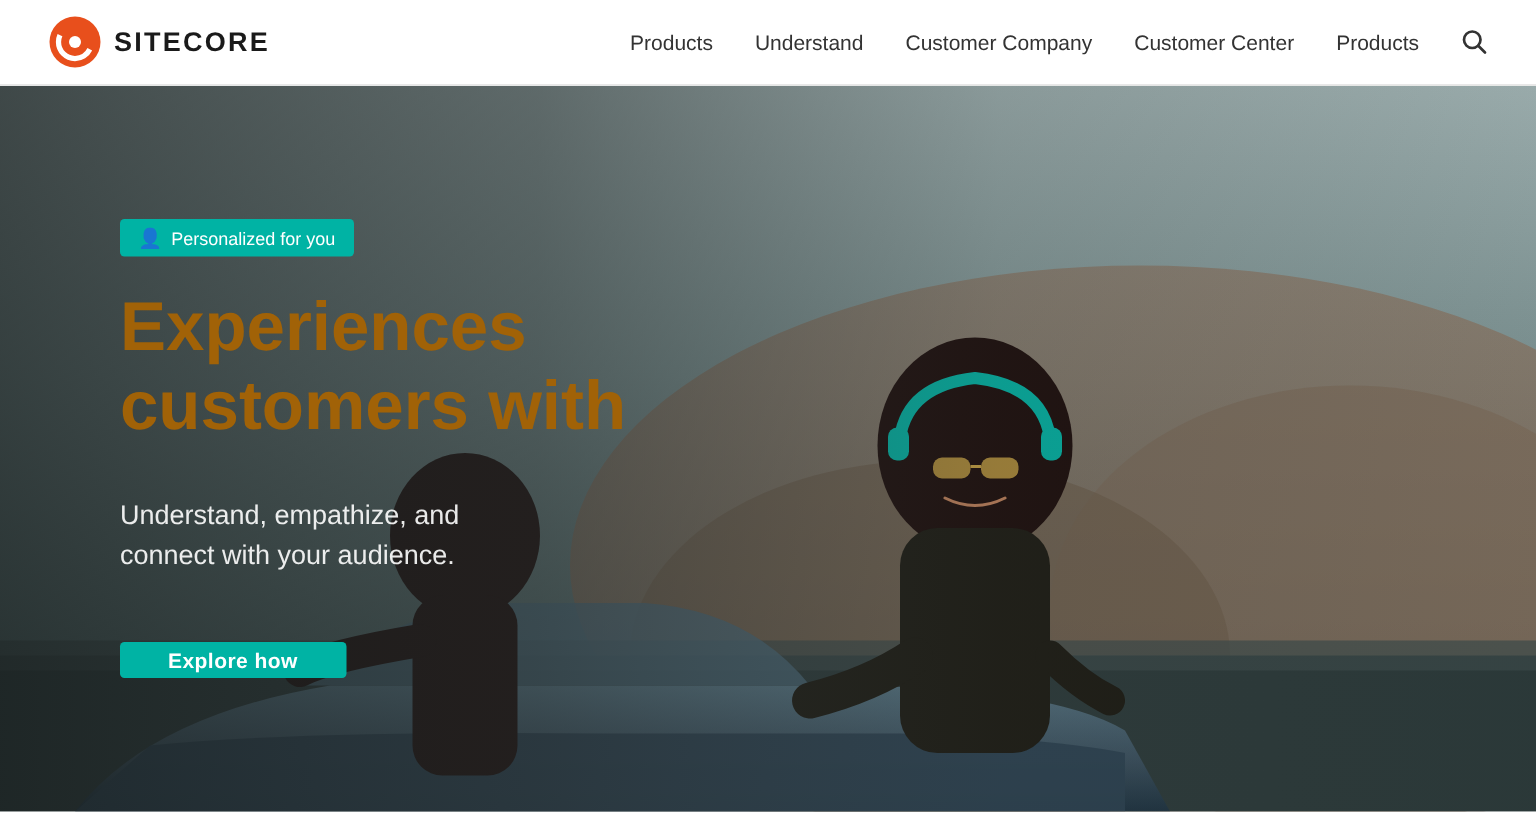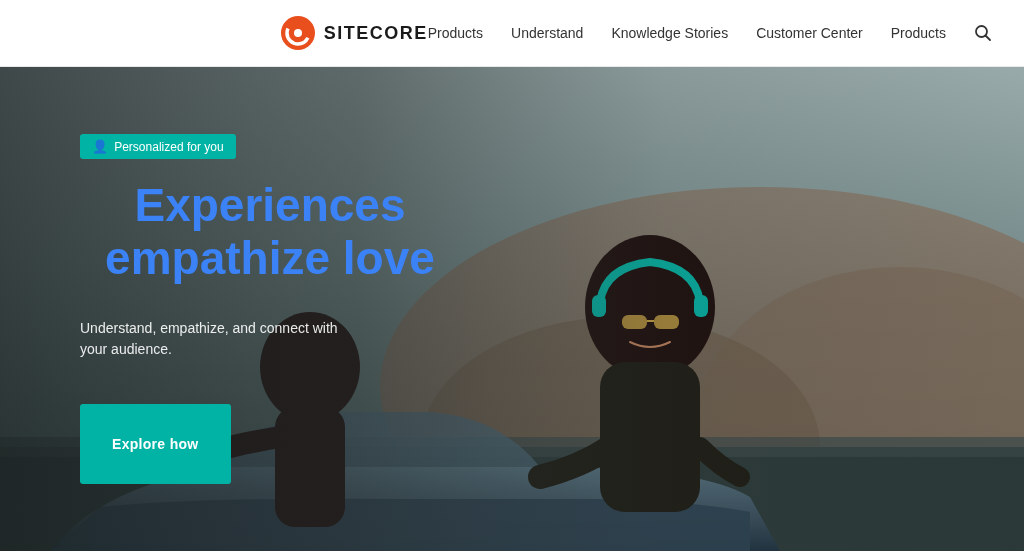--- a/index.html
+++ b/index.html
@@ -12,23 +12,23 @@
       font-family: -apple-system, BlinkMacSystemFont, 'Segoe UI', Arial, sans-serif;
       width: 1024px;
       height: 551px;
       overflow: hidden;
     }
 
     
     .header {
       display: flex;
       align-items: center;
-      justify-content: flex-end;
+      justify-content: space-between;
       padding: 0 32px;
-      height: 67px;
+      height: 57px;
       background: #ffffff;
       border-bottom: 1px solid #e8e8e8;
       position: relative;
       z-index: 10;
     }
 
     .logo-area {
       display: flex;
       align-items: center;
       gap: 8px;
@@ -116,42 +116,41 @@
       width: fit-content;
     }
 
     .personalized-badge-icon {
       font-size: 13px;
     }
 
     .hero-title {
       font-size: 46px;
       font-weight: 700;
-      color: #3b82f6;
+      color: #a16207;
       line-height: 1.15;
       margin-bottom: 33px;
       max-width: 380px;
-      text-align: center;
     }
 
     .hero-subtitle {
-      font-size: 14px;
+      font-size: 18px;
       color: rgba(255,255,255,0.9);
       line-height: 1.5;
       margin-bottom: 44px;
       max-width: 280px;
     }
 
     .explore-btn {
       display: inline-block;
       background: #00b3a4;
       color: #fff;
       font-size: 14px;
       font-weight: 600;
-      padding: 32px 32px;
+      padding: 4px 32px;
       border: none;
       border-radius: 3px;
       cursor: pointer;
       width: fit-content;
       letter-spacing: 0.3px;
     }
   </style>
 </head>
 <body>
 
@@ -162,21 +161,21 @@
       <circle cx="18" cy="18" r="17" fill="#e84f1c" stroke="none"></circle>
       <circle cx="18" cy="18" r="11" fill="none" stroke="white" stroke-width="3.5" stroke-dasharray="34 36" stroke-dashoffset="-5"></circle>
       <circle cx="18" cy="18" r="4" fill="white"></circle>
     </svg>
     <span class="logo-text">SITECORE</span>
   </div>
 
   <nav class="nav">
     <a class="nav-item">Products</a>
     <a class="nav-item">Understand</a>
-    <a class="nav-item">Knowledge Stories</a>
+    <a class="nav-item">Customer Company</a>
     <a class="nav-item">Customer Center</a>
     <a class="nav-item">Products</a>
     <div class="search-icon-btn">
       <svg width="18" height="18" viewBox="0 0 18 18" fill="none" xmlns="http://www.w3.org/2000/svg">
         <circle cx="7.5" cy="7.5" r="5.5" stroke="#333" stroke-width="1.8"></circle>
         <line x1="11.5" y1="11.5" x2="16" y2="16" stroke="#333" stroke-width="1.8" stroke-linecap="round"></line>
       </svg>
     </div>
   </nav>
 </header>
@@ -260,20 +259,20 @@
   </svg>
 
   <div class="hero-content">
     <div class="personalized-badge">
       <span class="personalized-badge-icon">👤</span>
       <span>Personalized for you</span>
     </div>
 
     <h1 class="hero-title">
       <span>Experiences</span><br>
-      <span>empathize love</span>
+      <span>customers with</span>
     </h1>
 
     <p class="hero-subtitle">Understand, empathize, and connect with your audience.</p>
 
     <button class="explore-btn">Explore how</button>
   </div>
 </section>
 
 </body></html>

